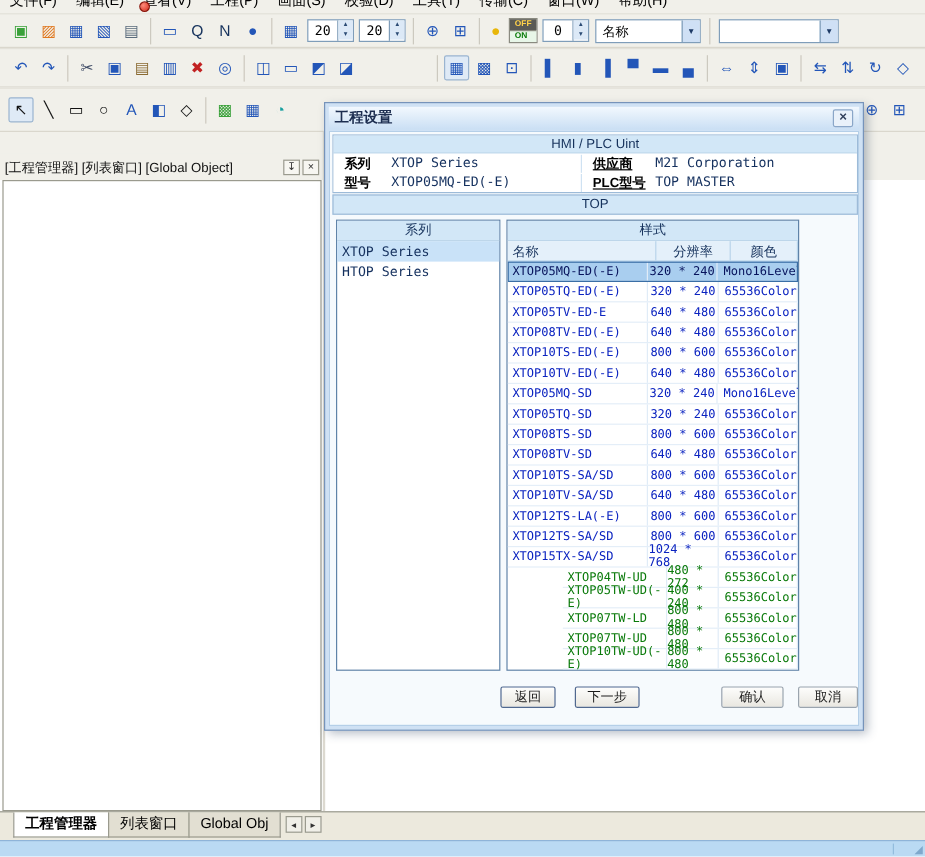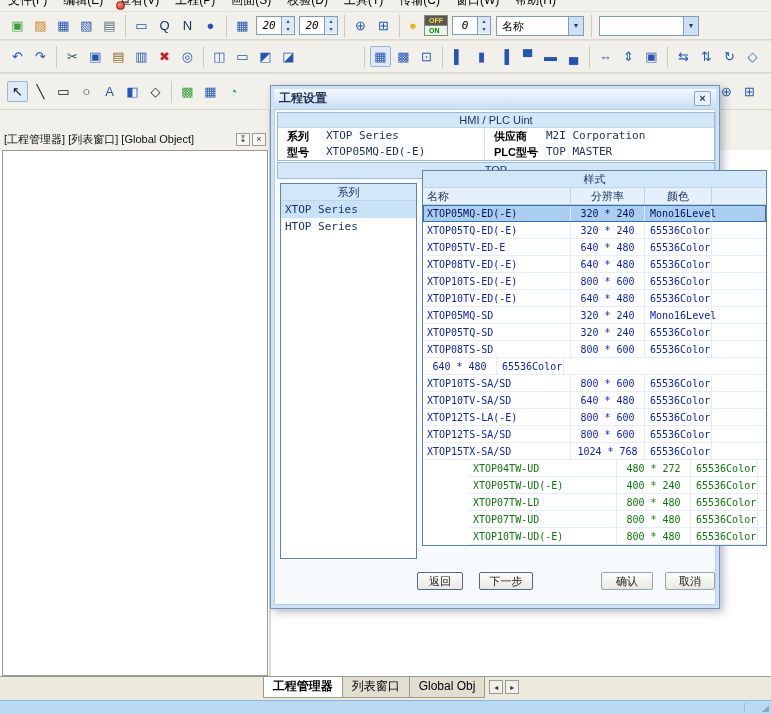--- a/index.html
+++ b/index.html
@@ -20,21 +20,21 @@
   .tb3{top:73px;height:37px;}
   .tbgroup{display:flex;align-items:center;}
   .tbi{width:21px;height:21px;display:flex;align-items:center;justify-content:center;font-size:13px;
     margin:0 1px;border:1px solid transparent;border-radius:2px;cursor:default;}
   .tbi.pressed{background:#dfeaf6;border:1px solid #9ab4d0;}
   .tbsep{width:1px;height:22px;background:#ccc9bf;margin:0 4px;flex:0 0 1px;}
   .sp60{width:60px;flex:0 0 60px;}
   .spacer{flex:1;}
   .rightpad{margin-right:10px;}
   .spin{display:flex;align-items:stretch;border:1px solid #7f9db9;background:#fff;height:19px;margin:0 2px;}
-  .spin .val{width:24px;text-align:center;font-size:11px;line-height:17px;font-family:"DejaVu Sans Mono",monospace;font-style:italic;}
+  .spin .val{width:24px;text-align:center;font-size:11px;line-height:17px;font-family:"DejaVu Sans Mono",monospace;}
   .spin .arr{display:flex;flex-direction:column;border-left:1px solid #7f9db9;}
   .spin .arr span{font-size:6px;line-height:8px;width:12px;text-align:center;background:#dce9f7;color:#2a4a74;}
   .combo{display:flex;align-items:stretch;border:1px solid #7f9db9;background:#fff;height:20px;margin:0 3px;}
   .combo .cval{padding:2px 5px 0;font-size:11px;flex:1;white-space:nowrap;overflow:hidden;}
   .combo .cbtn{width:15px;background:#cfe0f5;border-left:1px solid #7f9db9;display:flex;align-items:center;justify-content:center;font-size:8px;color:#1d3a66;}
   .combo.w88{width:88px;} .combo.w100{width:100px;}
   .lamp{color:#e8b60a;font-size:13px;width:18px;text-align:center;}
   .offon{display:flex;flex-direction:column;border:1px solid #8a8a80;height:21px;margin:0 2px;font-size:7px;line-height:9px;font-weight:bold;}
   .offon .off{background:#5a5a55;color:#ffd24a;padding:0 4px;}
   .offon .on{background:#e8f6e8;color:#0a7a0a;padding:0 4px;border-top:1px solid #8a8a80;}
@@ -43,21 +43,21 @@
   .dockhead{position:absolute;top:128px;left:0;width:270px;height:22px;display:flex;align-items:center;
     font-size:11px;padding:0 4px;color:#111;background:#f1f0ea;white-space:nowrap;overflow:hidden;}
   .dockbtns{margin-left:auto;display:flex;gap:2px;}
   .dockbtn{width:14px;height:13px;border:1px solid #9a9a8e;background:#f7f6f1;font-size:9px;line-height:11px;
     display:flex;align-items:center;justify-content:center;color:#333;}
   .dockbody{position:absolute;top:150px;left:2px;width:266px;height:526px;background:#fff;border:1px solid #9a9a8e;}
   .vsplit{position:absolute;left:269px;top:110px;width:2px;height:566px;background:#dcd9d0;}
 
   
   .tabstrip{position:absolute;top:676px;left:0;width:771px;height:24px;background:#ece9dd;display:flex;
-    align-items:flex-start;border-top:1px solid #9a9a8e;padding-left:11px;justify-content:center;}
+    align-items:flex-start;border-top:1px solid #9a9a8e;padding-left:11px;}
   .tab{height:21px;line-height:19px;padding:0 9px;border:1px solid #9a9a8e;border-top:none;background:#e2dfd2;
     font-size:12px;margin-right:-1px;white-space:nowrap;}
   .tab.active{background:#fff;font-weight:bold;}
   .tabarrows{margin-left:5px;display:flex;gap:2px;padding-top:3px;}
   .tabarrow{width:14px;height:14px;border:1px solid #9a9a8e;background:#f0efe8;font-size:8px;
     display:flex;align-items:center;justify-content:center;color:#333;}
   .statusbar{position:absolute;top:700px;left:0;width:771px;height:14px;background:#badaf3;border-top:1px solid #8fb4d8;}
   .statusbar .sdiv{position:absolute;right:26px;top:2px;bottom:2px;width:1px;background:#93bcdd;}
   .statusbar .grip{position:absolute;right:2px;bottom:1px;font-size:9px;color:#7fa8cc;}
 
@@ -68,28 +68,28 @@
     padding:0 5px;background:linear-gradient(#f2f8fe,#cadff4);font-weight:bold;color:#1d2e50;font-size:12px;}
   .dlg-close{margin-left:auto;width:17px;height:15px;border:1px solid #8aa6c8;background:#e9f1fa;color:#33415c;
     display:flex;align-items:center;justify-content:center;font-size:11px;line-height:1;border-radius:2px;}
   .dlg-body{position:absolute;left:3px;right:3px;top:23px;bottom:3px;background:#f6fafd;border:1px solid #b5cfe8;padding-left:48px;}
   .sec-head{height:15px;background:#d2e7f7;text-align:center;font-size:11px;color:#16325c;line-height:15px;}
   .hmi{position:absolute;left:2px;top:2px;width:438px;border:1px solid #9dbbd8;background:#fff;}
   .hmi .sec-head{border-bottom:1px solid #bdd6ea;}
   .info{display:grid;grid-template-columns:48px 158px 62px 1fr;height:32px;background:#fff;font-size:11px;align-content:center;row-gap:1px;}
   .info .lbl{font-weight:bold;padding-left:9px;color:#000;}
   .info .val{font-family:"DejaVu Sans Mono",monospace;color:#14305e;}
-  .info .rsep{border-left:1px solid #cfe2f2;}
+  .info .rsep{border-left:1px solid #cfe2f2;text-decoration:underline;}
   .topbar{position:absolute;left:2px;top:52px;width:438px;height:17px;background:#d2e7f7;border:1px solid #9dbbd8;
     text-align:center;font-size:11px;line-height:15px;color:#16325c;}
   .listbox{position:absolute;left:5px;top:73px;width:137px;height:376px;background:#fff;border:1px solid #5f83a8;}
   .listbox .sec-head{border-bottom:1px solid #bdd6ea;height:17px;line-height:17px;}
   .listitem{height:17px;line-height:17px;padding-left:4px;font-family:"DejaVu Sans Mono",monospace;font-size:11px;color:#14305e;}
   .listitem.selected{background:#c9e2f8;}
-  .tablebox{position:absolute;left:147px;top:60px;width:345px;height:376px;background:#fff;border:1px solid #5f83a8;overflow:hidden;}
+  .tablebox{position:absolute;left:147px;top:73px;width:244px;height:376px;background:#fff;border:1px solid #5f83a8;overflow:hidden;}
   .tablebox .sec-head{height:17px;line-height:17px;border-bottom:1px solid #bdd6ea;}
   .colheads{display:flex;height:17px;background:#e4f0fa;border-bottom:1px solid #b8d4ea;font-size:11px;color:#16325c;}
   .colheads div{border-right:1px solid #b8d4ea;display:flex;align-items:center;}
   .c-name{width:148px;padding-left:4px;}
   .c-res{width:74px;justify-content:center;}
   .c-col{width:67px;padding-left:5px;}
   .colheads .c-res,.colheads .c-col{justify-content:center;padding-left:0;}
   .trow{display:flex;height:17px;font-family:"DejaVu Sans Mono",monospace;font-size:10px;color:#0b23c0;border-bottom:1px solid #e4eef8;}
   .trow div{border-right:1px solid #e0ecf7;display:flex;align-items:center;}
   .trow.green{color:#0a7a0a;margin-left:46px;}
@@ -394,20 +394,21 @@
               <div class="c-col">65536Color</div>
             </div>
 
             <div class="trow">
               <div class="c-name">XTOP08TS-SD</div>
               <div class="c-res">800 * 600</div>
               <div class="c-col">65536Color</div>
             </div>
 
             <div class="trow">
+              <div class="c-name">XTOP08TV-SD</div>
               <div class="c-res">640 * 480</div>
               <div class="c-col">65536Color</div>
             </div>
 
             <div class="trow">
               <div class="c-name">XTOP10TS-SA/SD</div>
               <div class="c-res">800 * 600</div>
               <div class="c-col">65536Color</div>
             </div>
 

